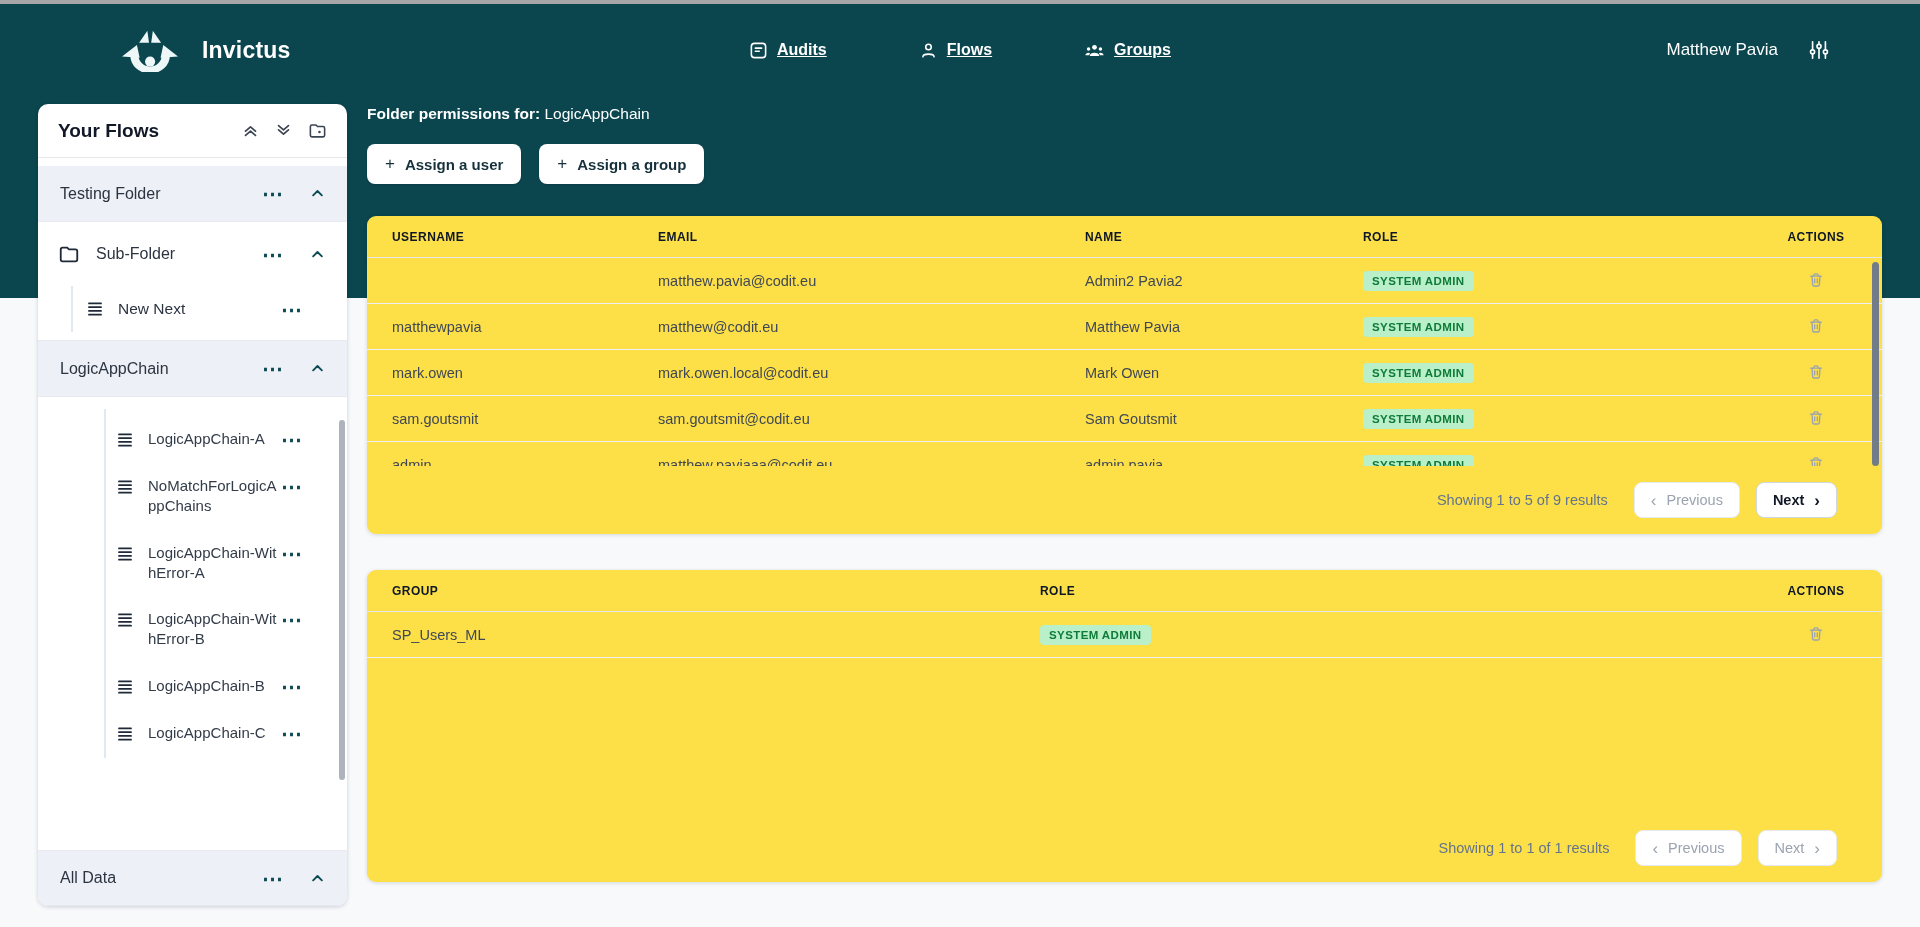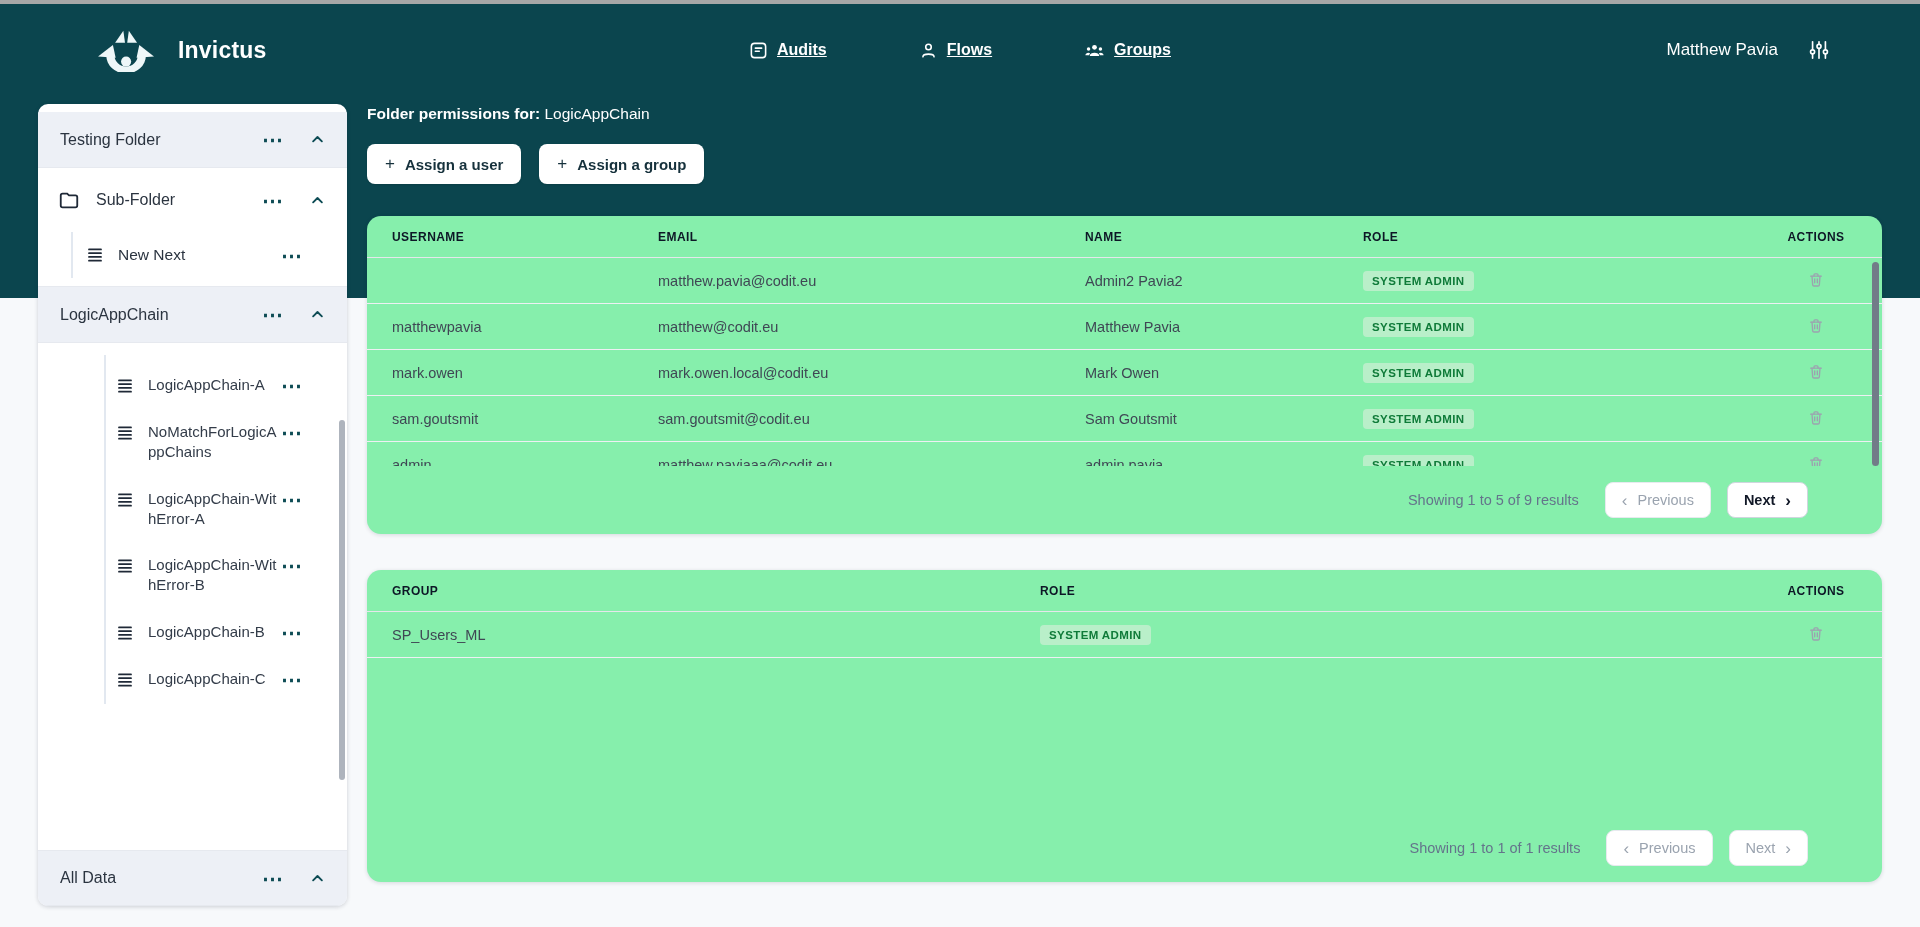--- a/index.html
+++ b/index.html
@@ -3,21 +3,21 @@
 <meta charset="utf-8">
 <style>
   * { margin:0; padding:0; box-sizing:border-box; }
   html,body { width:1920px; height:927px; font-family:"Liberation Sans", sans-serif; background:#f7f9fb; }
   .screen { position:relative; width:1920px; height:927px; overflow:hidden; background:#f7f9fb; }
 
   .top-strip { position:absolute; top:0; left:0; width:100%; height:4px; background:#a7a7a7; }
   .teal-band { position:absolute; top:4px; left:0; width:100%; height:294px; background:#0b454e; }
 
   
-  .app-header { position:absolute; top:4px; left:0; width:100%; height:92px; display:flex; align-items:center; padding:0 90px 0 96px; color:#fff; }
+  .app-header { position:absolute; top:4px; left:0; width:100%; height:92px; display:flex; align-items:center; padding:0 90px 0 120px; color:#fff; }
   .brand { display:flex; align-items:center; gap:24px; }
   .brand-name { font-size:23px; font-weight:700; letter-spacing:.2px; }
   .main-nav { position:absolute; left:50%; transform:translateX(-50%); display:flex; align-items:center; gap:92px;text-decoration:underline; }
   .nav-item { display:flex; align-items:center; gap:9px; font-size:16px; font-weight:700; cursor:pointer; }
   .nav-item svg { display:block; }
   .header-right { margin-left:auto; display:flex; align-items:center; gap:30px; }
   .user-name { font-size:17px; font-weight:500; }
   .icon-btn { cursor:pointer; display:flex; align-items:center; }
 
   
@@ -47,37 +47,37 @@
   .side-scrollbar { position:absolute; right:2px; top:316px; width:6px; height:360px; border-radius:3px; background:#aeb4bd; }
 
   
   .main-area { position:absolute; left:367px; top:104px; width:1515px; }
   .page-title { color:#fff; font-size:15.5px; line-height:20px; }
   .page-title .bold { font-weight:700; }
   .assign-row { margin-top:20px; display:flex; gap:18px; }
   .assign-btn { height:40px; padding:0 18px; background:#fff; border:none; border-radius:8px; font-family:inherit; font-size:15px; font-weight:700; color:#16313c; display:flex; align-items:center; gap:10px; cursor:pointer; box-shadow:0 1px 2px rgba(0,0,0,.12); }
   .assign-btn .plus { font-size:17px; font-weight:400; color:#16313c; }
 
-  .card { position:relative; background:#86efac; border-radius:14px; box-shadow:0 1px 4px rgba(15,23,42,.14); overflow:hidden; }
+  .card { position:relative; background:#fde047; border-radius:9px; box-shadow:0 1px 4px rgba(15,23,42,.14); overflow:hidden; }
   .users-card { margin-top:32px; width:1515px; }
   .groups-card { margin-top:36px; width:1515px; }
 
   .users-grid { display:grid; grid-template-columns:291px 427px 278px 415px 104px; }
   .groups-grid { display:grid; grid-template-columns:673px 738px 104px; }
   .t-head { height:42px; align-items:center; border-bottom:1px solid #e5e7eb; }
   .t-head > div { font-size:12px; font-weight:700; letter-spacing:.45px; color:#0d1726; }
   .cell-pad { padding-left:25px; }
   .actions-col { text-align:center; padding-right:28px; }
   .t-body { overflow:hidden; }
   .users-body { height:208px; }
   .t-row { height:46px; align-items:center; border-bottom:1px solid #eef0f3; font-size:14.5px; color:#3f4754; }
   .badge { display:inline-block; padding:4px 9px; border-radius:4px; background:#b9efc9; color:#0f7b39; font-size:11.5px; font-weight:700; letter-spacing:.4px; }
   .trash { display:inline-flex; cursor:pointer; }
   .v-scrollbar { position:absolute; right:3px; top:46px; width:7px; height:204px; border-radius:4px; background:#727c88; }
-  .t-foot { height:68px; display:flex; align-items:center; justify-content:flex-end; padding-right:74px; }
+  .t-foot { height:68px; display:flex; align-items:center; justify-content:flex-end; padding-right:45px; }
   .pg-summary { font-size:14.5px; color:#64748b; margin-right:26px; }
   .pg-btn { height:36px; padding:0 16px; border-radius:8px; background:#fff; font-family:inherit; font-size:14.5px; display:flex; align-items:center; gap:10px; }
   .pg-btn.disabled { border:1px solid #e7eaef; color:#9aa3af; cursor:default; }
   .pg-btn.enabled { border:1px solid #cfd6de; color:#111827; font-weight:700; cursor:pointer; }
   .pg-btn .g { font-size:17px; line-height:1; }
   .pg-prev { margin-right:16px; }
   .groups-filler { height:156px; }
 
   svg { display:block; }
 </style>
@@ -147,20 +147,43 @@
           <line x1="12" y1="3" x2="12" y2="21"></line>
             <circle cx="12" cy="8" r="2.2" fill="#0b454e"></circle>
           <line x1="19" y1="3" x2="19" y2="21"></line>
             <circle cx="19" cy="14" r="2.2" fill="#0b454e"></circle>
         </svg>
       </span>
     </div>
   </header>
 
   <aside class="sidebar">
+    <div class="sidebar-header">
+      <span class="sidebar-title">Your Flows</span>
+      <span class="sidebar-tools">
+        <span class="icon-btn">
+          <svg width="17" height="17" viewBox="0 0 24 24" fill="none" stroke="#3b4453" stroke-width="2.4" stroke-linecap="round" stroke-linejoin="round">
+            <polyline points="5,13 12,7 19,13"></polyline>
+              <polyline points="5,19 12,13 19,19"></polyline>
+          </svg>
+        </span>
+        <span class="icon-btn">
+          <svg width="17" height="17" viewBox="0 0 24 24" fill="none" stroke="#3b4453" stroke-width="2.4" stroke-linecap="round" stroke-linejoin="round">
+            <polyline points="5,5 12,11 19,5"></polyline>
+              <polyline points="5,11 12,17 19,11"></polyline>
+          </svg>
+        </span>
+        <span class="icon-btn">
+          <svg width="19" height="19" viewBox="0 0 24 24" fill="none" stroke="#3b4453" stroke-width="2" stroke-linecap="round">
+            <path d="M3 7 V18 a2 2 0 0 0 2 2 h14 a2 2 0 0 0 2-2 V9 a2 2 0 0 0-2-2 h-7 l-2-2 H5 a2 2 0 0 0-2 2 Z"></path>
+            <circle cx="14.5" cy="14" r="1.6" fill="#3b4453" stroke="none"></circle>
+          </svg>
+        </span>
+      </span>
+    </div>
 
     <div class="tree">
       <div class="side-row section">
         <span class="side-label">Testing Folder</span>
         <span class="more-btn">⋯</span>
         <span class="chev-btn">
           <svg width="15" height="15" viewBox="0 0 24 24" fill="none" stroke="#0e4c55" stroke-width="3" stroke-linecap="round" stroke-linejoin="round">
               <polyline points="5,15 12,8 19,15"></polyline>
             </svg>
         </span>

